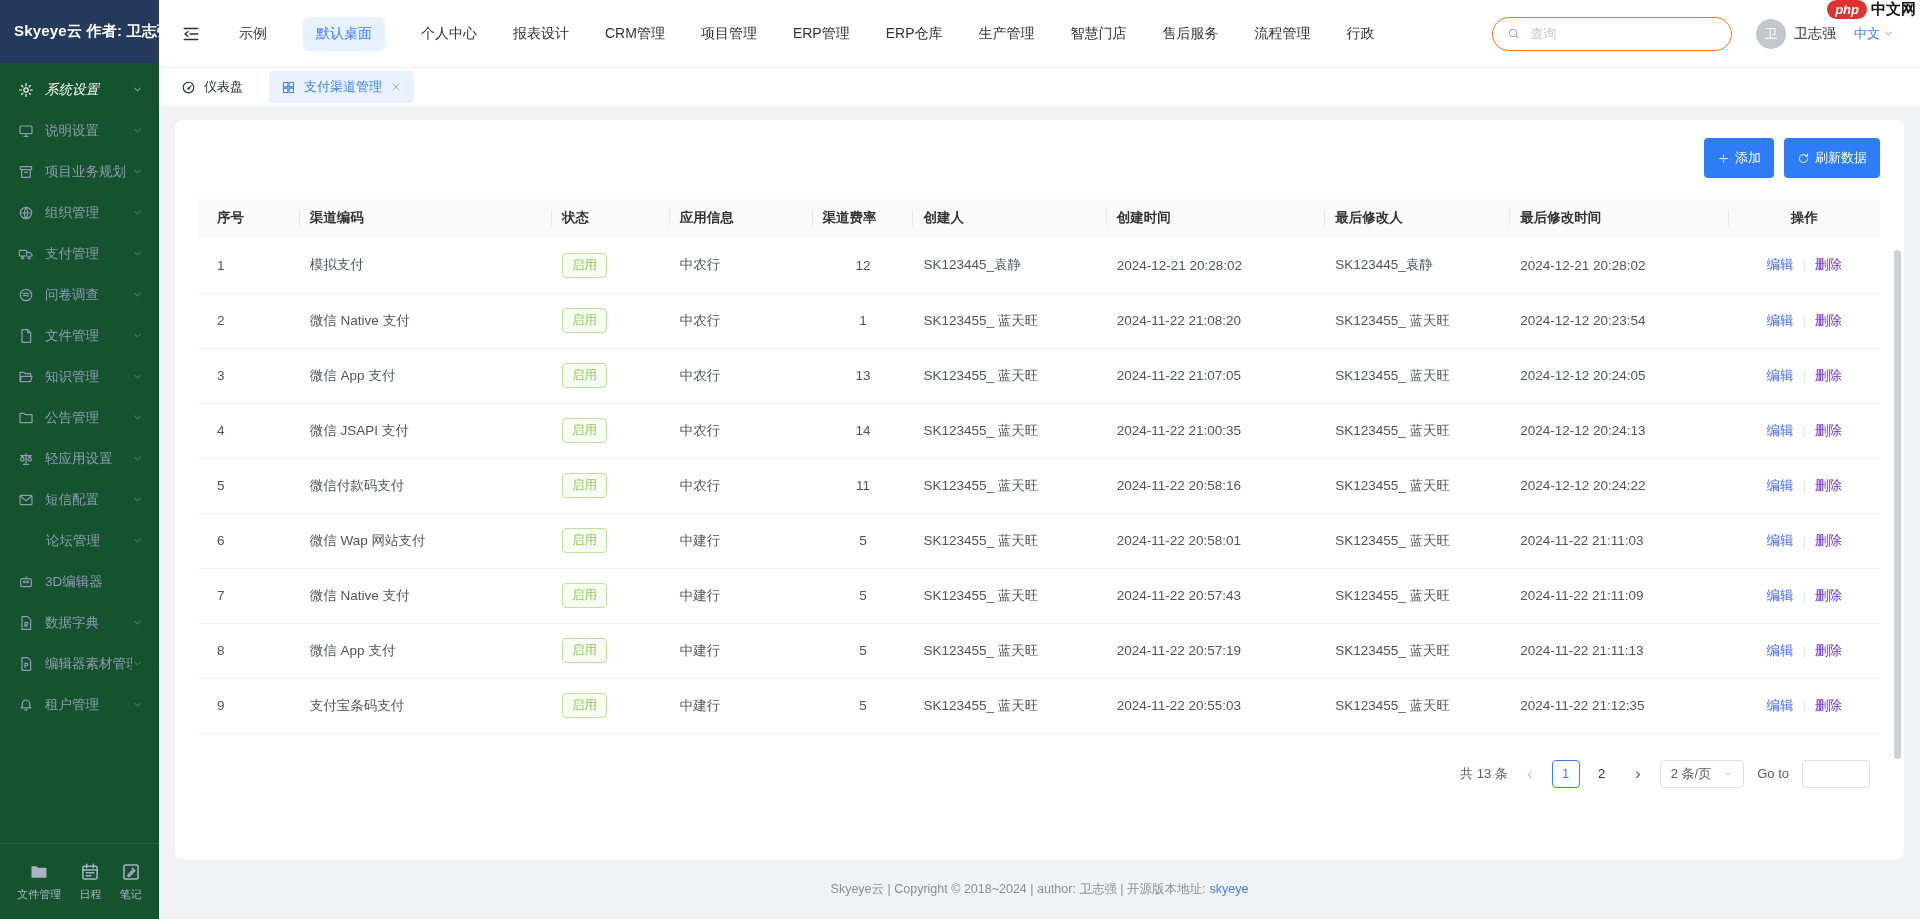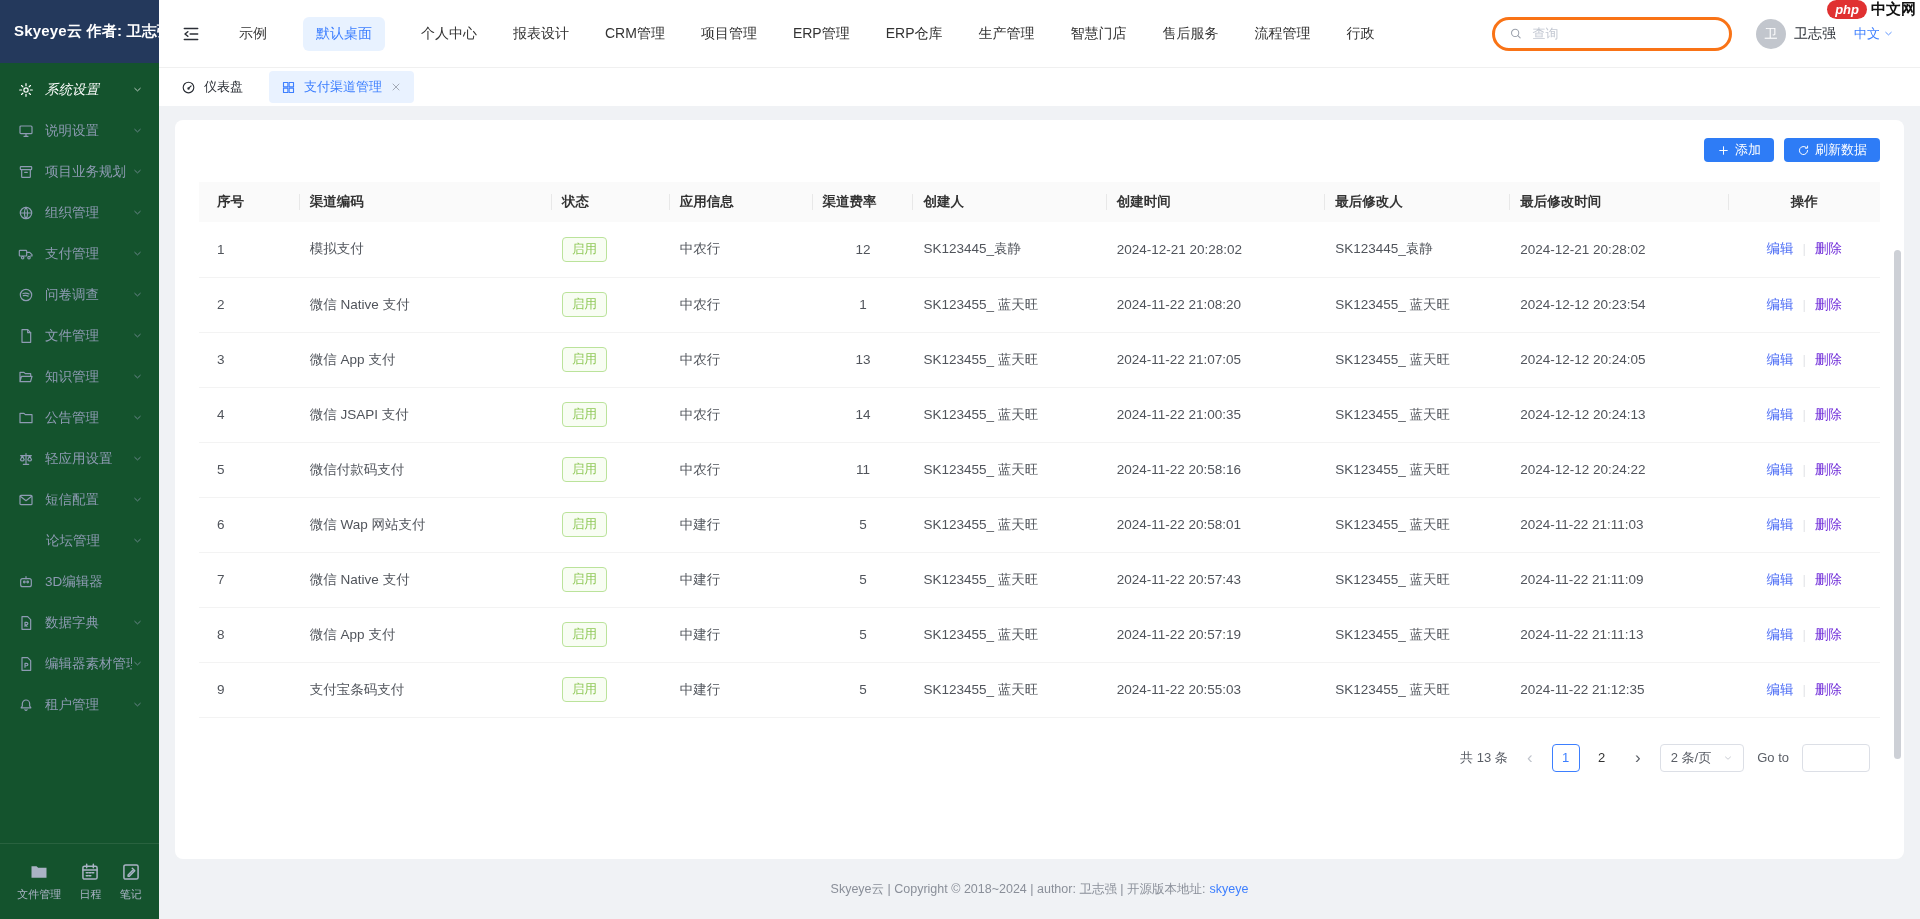--- a/index.html
+++ b/index.html
@@ -36,21 +36,21 @@
   .main { flex:1; display:flex; flex-direction:column; min-width:0; position:relative; background:#f0f2f5; }
 
   .topnav { height:68px; background:#fff; display:flex; align-items:center;
             padding:0 26px 0 22px; border-bottom:1px solid #f0f0f0; flex:none; }
   .collapse { width:20px; height:20px; color:#2b2f36; margin-right:38px; cursor:pointer; display:flex; }
   .collapse svg { width:100%; height:100%; }
   .navitems { display:flex; align-items:center; gap:36px; font-size:14px; color:#333; }
   .nav-item { cursor:pointer; white-space:nowrap; }
   .nav-item.active { background:#e8f2ff; color:#3d7fff; padding:8px 13px; border-radius:6px; }
   .nav-right { margin-left:auto; display:flex; align-items:center; }
-  .searchbox { width:240px; height:34px; border:3px solid #f97316; border-radius:17px;
+  .searchbox { width:240px; height:34px; border:1px solid #f97316; border-radius:17px;
                display:flex; align-items:center; padding:0 14px; margin-right:24px; background:#fff; }
   .searchbox .s-icon { width:15px; height:15px; color:#9aa0ab; margin-right:8px; display:flex; }
   .s-icon svg { width:100%; height:100%; }
   .searchbox input { border:none; outline:none; font-size:13px; width:100%; color:#333; background:transparent; }
   .searchbox input::placeholder { color:#c3c8d2; }
   .avatar { width:30px; height:30px; border-radius:50%; background:#c2c6cd; color:#fff; font-size:13px;
             display:flex; align-items:center; justify-content:center; margin-right:8px; cursor:pointer; }
   .username { font-size:14px; color:#2b2f36; margin-right:18px; cursor:pointer; white-space:nowrap; }
   .lang { color:#3d7fff; font-size:13px; display:flex; align-items:center; gap:3px; cursor:pointer; white-space:nowrap; }
   .lang .caret { width:11px; height:11px; display:flex; }
@@ -68,21 +68,21 @@
   .tb-active { display:flex; align-items:center; gap:8px; font-size:13px; color:#3d7fff;
                background:#e9f2ff; border-radius:4px; padding:7px 12px; cursor:pointer;font-family:Liberation Serif, serif; }
   .tb-close { width:12px; height:12px; color:#9ca3af; display:flex; cursor:pointer; }
   .tb-close svg { width:100%; height:100%; }
 
   
   .content { flex:1; display:flex; flex-direction:column; padding:14px 16px 0; min-height:0; }
   .card { flex:1; background:#fff; border-radius:8px; position:relative; padding:18px 24px 0; min-height:0; }
   .toolbar { display:flex; justify-content:flex-end; gap:10px; }
   .btn { display:flex; align-items:center; gap:5px; background:#2e7cf6; color:#fff; border:none;
-         border-radius:4px; height:24px; padding:0 13px; font-size:13px; cursor:pointer;
+         border-radius:4px; height:40px; padding:0 13px; font-size:13px; cursor:pointer;
          font-family:inherit; }
   .btn .b-icon { width:13px; height:13px; display:flex; }
   .b-icon svg { width:100%; height:100%; }
 
   table { width:100%; border-collapse:collapse; table-layout:fixed; margin-top:20px; }
   th { background:#fafafa; height:40px; font-size:13.5px; color:#333; font-weight:600;
        text-align:left; padding:0 10px; position:relative; white-space:nowrap; }
   th:first-child { padding-left:18px; }
   th:not(:last-child)::after { content:''; position:absolute; right:0; top:12px; bottom:12px; width:1px; background:#e8e8e8; }
   th.c-center { text-align:center; }

